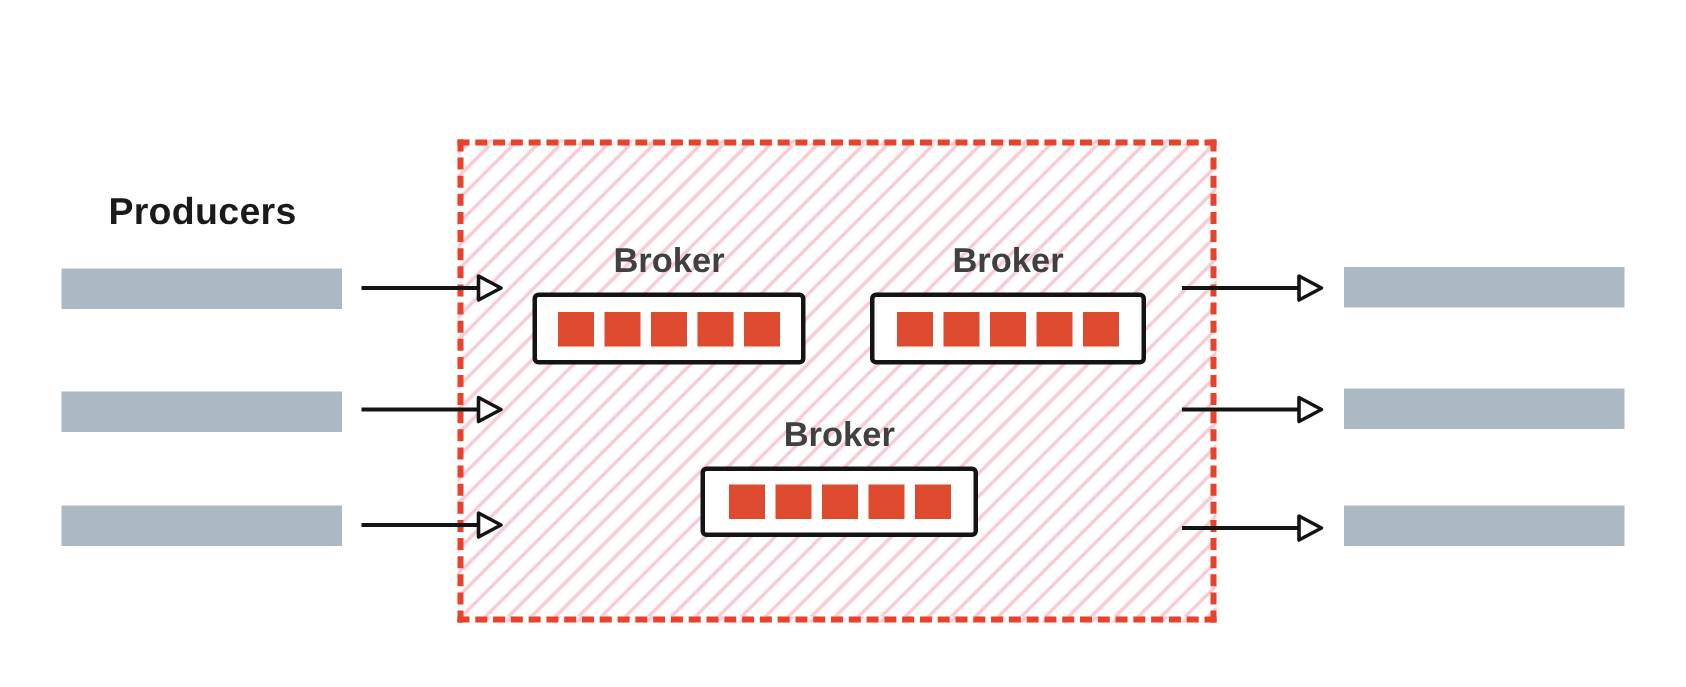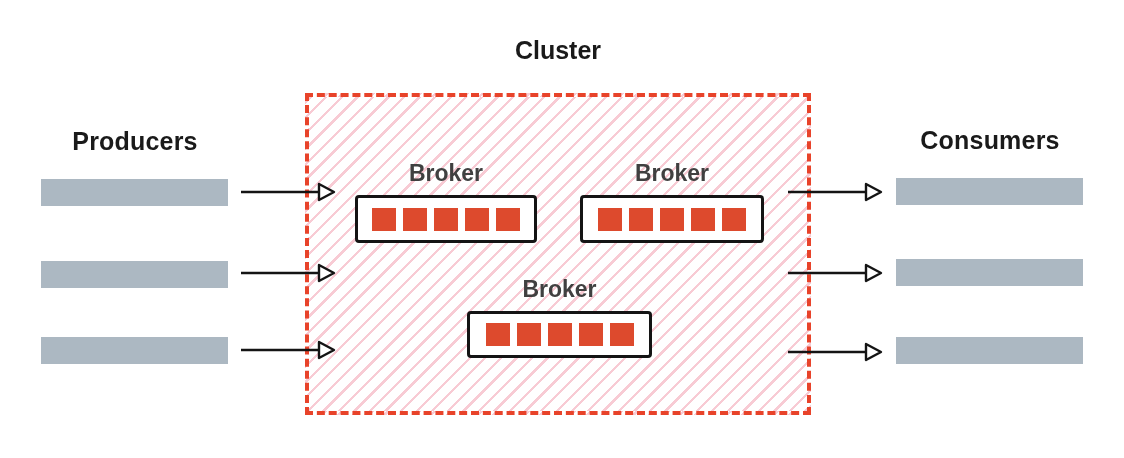--- a/index.html
+++ b/index.html
@@ -76,21 +76,20 @@
   }
 
   
   .arrow { width: 96px; height: 22px; }
 </style>
 </head>
 <body>
 
 <div id="canvas">
 
-  <div class="abs cluster-title">Cluster</div>
 
   <div class="abs cluster-box"></div>
 
   <div class="abs side-label" style="left:40px; top:127px; width:190px;">Producers</div>
   <div class="abs bar" style="left:41px; top:179px;"></div>
   <div class="abs bar" style="left:41px; top:261px;"></div>
   <div class="abs bar" style="left:41px; top:337px;"></div>
 
   <svg class="abs arrow" style="left:240px; top:181px;" viewBox="0 0 96 22">
     <line x1="1" y1="11" x2="79" y2="11" stroke="#141414" stroke-width="2.6"></line>
@@ -138,18 +137,17 @@
   </svg>
   <svg class="abs arrow" style="left:787px; top:262px;" viewBox="0 0 96 22">
     <line x1="1" y1="11" x2="79" y2="11" stroke="#141414" stroke-width="2.6"></line>
     <polygon points="79,3 94,11 79,19" fill="#ffffff" stroke="#141414" stroke-width="2.4" stroke-linejoin="round"></polygon>
   </svg>
   <svg class="abs arrow" style="left:787px; top:341px;" viewBox="0 0 96 22">
     <line x1="1" y1="11" x2="79" y2="11" stroke="#141414" stroke-width="2.6"></line>
     <polygon points="79,3 94,11 79,19" fill="#ffffff" stroke="#141414" stroke-width="2.4" stroke-linejoin="round"></polygon>
   </svg>
 
-  <div class="abs side-label" style="left:896px; top:126px; width:188px;">Consumers</div>
   <div class="abs bar" style="left:896px; top:178px;"></div>
   <div class="abs bar" style="left:896px; top:259px;"></div>
   <div class="abs bar" style="left:896px; top:337px;"></div>
 
 </div>
 
 </body></html>

